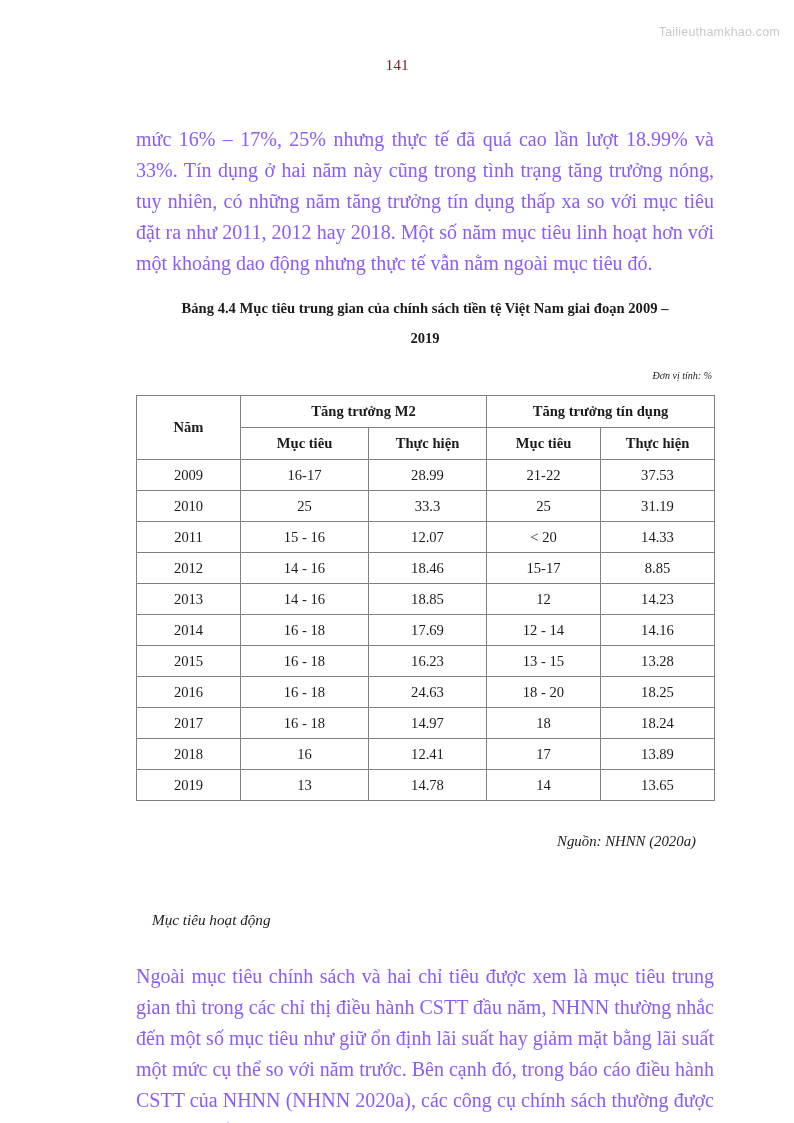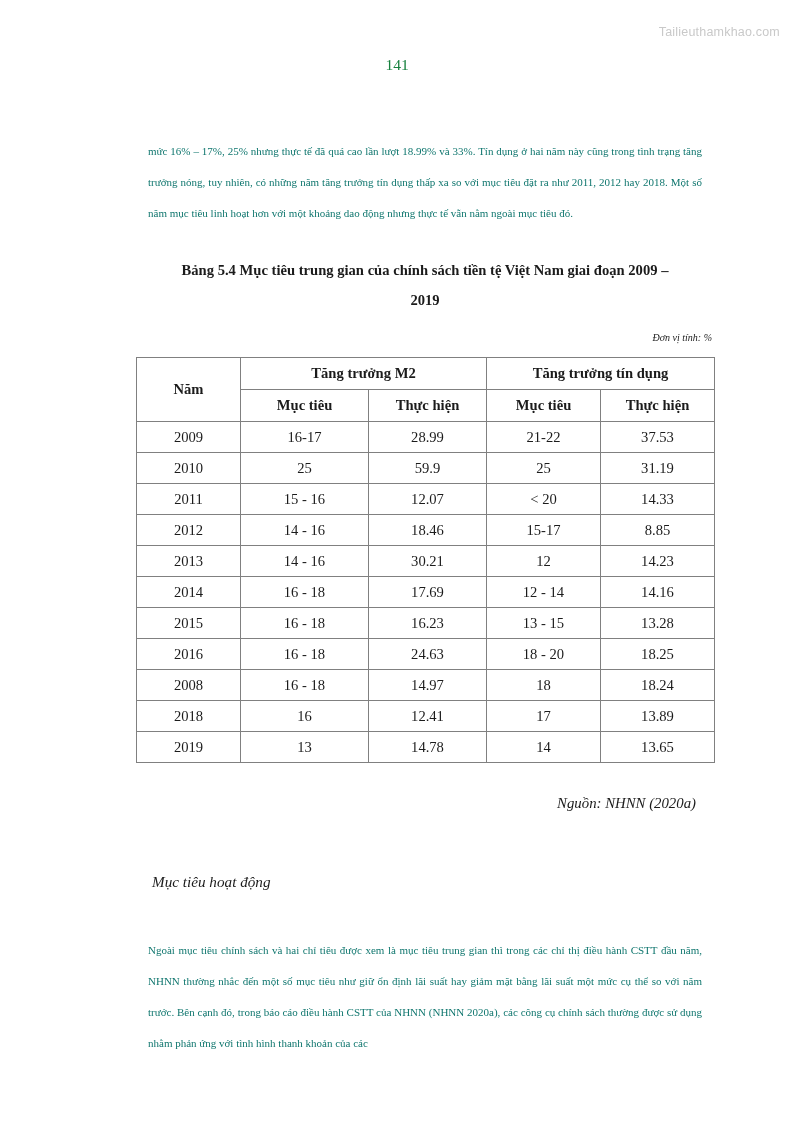--- a/index.html
+++ b/index.html
@@ -37,38 +37,38 @@
   }
 
   
   .page-number {
     position: absolute;
     top: 44px;
     left: 0;
     width: 794px;
     text-align: center;
     font-size: 15.5px;
-    color: #15803d;
+    color: #7f1d1d;
   }
 
   
   .content {
     position: absolute;
     left: 136px;
     top: 112px;
     width: 578px;
   }
 
   p.body-text {
-    margin: 12px;
-    font-size: 11px;
+    margin: 0;
+    font-size: 20px;
     line-height: 31px;
     text-align: justify;
     text-justify: inter-word;
-    color: #0f766e;
+    color: #8b5cf6;
   }
   .spacer-14 { height: 14px; }
   .spacer-18 { height: 18px; }
   .spacer-10 { height: 10px; }
 
   
   .table-caption {
     margin: 0;
     font-size: 14.6px;
     font-weight: bold;
@@ -155,21 +155,21 @@
   <div class="watermark">Tailieuthamkhao.com</div>
 
   <div class="page-number">141</div>
 
   <div class="content">
 
     <p class="body-text">mức 16% – 17%, 25% nhưng thực tế đã quá cao lần lượt 18.99% và 33%. Tín dụng ở hai năm này cũng trong tình trạng tăng trưởng nóng, tuy nhiên, có những năm tăng trưởng tín dụng thấp xa so với mục tiêu đặt ra như 2011, 2012 hay 2018. Một số năm mục tiêu linh hoạt hơn với một khoảng dao động nhưng thực tế vẫn nằm ngoài mục tiêu đó.</p>
 
     <div class="spacer-14"></div>
 
-    <p class="table-caption">Bảng 5.4 Mục tiêu trung gian của chính sách tiền tệ Việt Nam giai đoạn 2009 –</p>
+    <p class="table-caption">Bảng 4.4 Mục tiêu trung gian của chính sách tiền tệ Việt Nam giai đoạn 2009 –</p>
     <p class="table-caption">2019</p>
 
     <div class="spacer-10"></div>
 
     <p class="unit-note">Đơn vị tính: %</p>
 
     <div class="table-wrap">
       <table class="data-table">
         <colgroup>
           <col class="c-year">
@@ -195,42 +195,42 @@
             <tr>
               <td>2009</td>
               <td>16-17</td>
               <td>28.99</td>
               <td>21-22</td>
               <td>37.53</td>
             </tr>
             <tr>
               <td>2010</td>
               <td>25</td>
-              <td>59.9</td>
+              <td>33.3</td>
               <td>25</td>
               <td>31.19</td>
             </tr>
             <tr>
               <td>2011</td>
               <td>15 - 16</td>
               <td>12.07</td>
               <td>&lt; 20</td>
               <td>14.33</td>
             </tr>
             <tr>
               <td>2012</td>
               <td>14 - 16</td>
               <td>18.46</td>
               <td>15-17</td>
               <td>8.85</td>
             </tr>
             <tr>
               <td>2013</td>
               <td>14 - 16</td>
-              <td>30.21</td>
+              <td>18.85</td>
               <td>12</td>
               <td>14.23</td>
             </tr>
             <tr>
               <td>2014</td>
               <td>16 - 18</td>
               <td>17.69</td>
               <td>12 - 14</td>
               <td>14.16</td>
             </tr>
@@ -242,21 +242,21 @@
               <td>13.28</td>
             </tr>
             <tr>
               <td>2016</td>
               <td>16 - 18</td>
               <td>24.63</td>
               <td>18 - 20</td>
               <td>18.25</td>
             </tr>
             <tr>
-              <td>2008</td>
+              <td>2017</td>
               <td>16 - 18</td>
               <td>14.97</td>
               <td>18</td>
               <td>18.24</td>
             </tr>
             <tr>
               <td>2018</td>
               <td>16</td>
               <td>12.41</td>
               <td>17</td>

